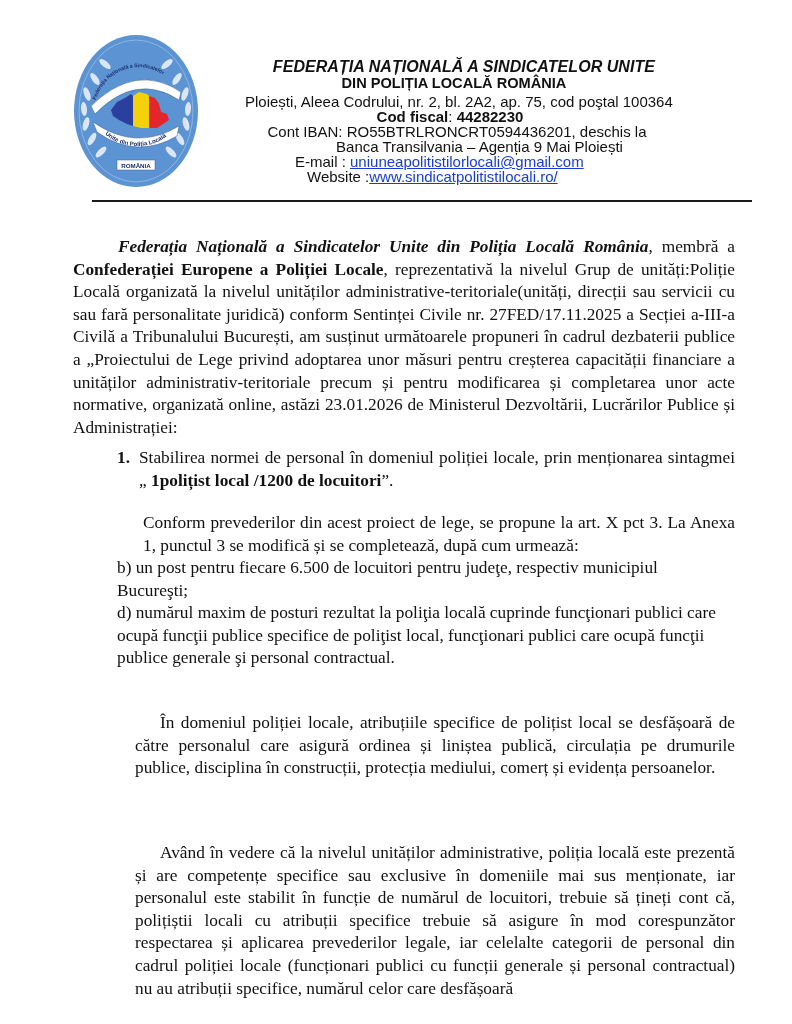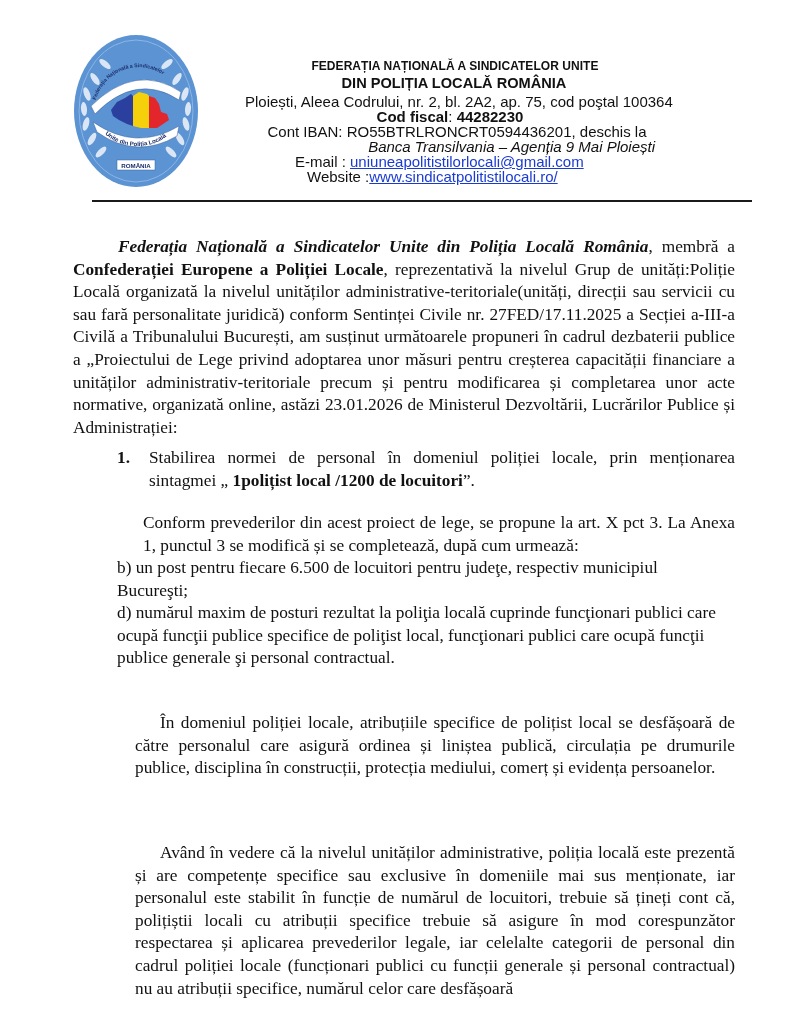--- a/index.html
+++ b/index.html
@@ -7,42 +7,42 @@
     body { position: relative; color: #111111; }
 
     .logo {
       position: absolute; left: 73px; top: 34px; width: 126px; height: 154px;
     }
 
     .header {
       position: absolute; left: 245px; top: 58px; width: 410px;
       font-family: "Liberation Sans", sans-serif; text-align: center; color: #111;
     }
-    .header .t1 { font-weight: bold; font-size: 12px; line-height: 17px; letter-spacing: 0.05px; text-align: center; padding-left: 10px; white-space: nowrap; }
+    .header .t1 { font-weight: bold; font-size: 16px; line-height: 17px; letter-spacing: 0.05px; text-align: right; padding-left: 10px; white-space: nowrap; font-style: italic; }
     .header .t2 { font-weight: bold; font-size: 14.6px; line-height: 17px; white-space: nowrap; padding-left: 8px; }
     .header .line { font-size: 15px; line-height: 15px; white-space: nowrap; }
     .header .bold { font-weight: bold; }
     .header a { color: #1a3bd1; text-decoration: underline; }
 
     .divider {
       position: absolute; left: 92px; top: 200px; width: 660px; height: 2px; background: #1a1a1a;
     }
 
     .body-text {
       position: absolute; left: 73px; width: 662px;
       font-family: "Liberation Serif", serif; font-size: 17.3px; line-height: 22.6px;
       text-align: justify; color: #111;
     }
     .p-intro { top: 236px; text-indent: 45px; }
     .p-intro .bi { font-weight: bold; font-style: italic; }
     .p-intro .b { font-weight: bold; }
 
     .item1 { position: absolute; left: 117px; top: 447px; width: 618px; font-family: "Liberation Serif", serif; font-size: 17.3px; line-height: 22.6px; text-align: justify; color: #111; }
     .item1 .num { position: absolute; left: 0; top: 0; font-weight: bold; }
-    .item1 .txt { margin-left: 32px; }
+    .item1 .txt { margin-left: 22px; }
     .item1 .b { font-weight: bold; }
 
     .conform { position: absolute; left: 143px; top: 512px; width: 592px; font-family: "Liberation Serif", serif; font-size: 17.3px; line-height: 22.6px; text-align: justify; color: #111; }
 
     .list-abd { position: absolute; left: 117px; top: 557px; width: 600px; font-family: "Liberation Serif", serif; font-size: 17.3px; line-height: 22.6px; color: #111; }
 
     .p-domeniu { position: absolute; left: 135px; top: 712px; width: 600px; font-family: "Liberation Serif", serif; font-size: 17.3px; line-height: 22.6px; text-align: justify; text-indent: 25px; color: #111; }
     .p-avand { position: absolute; left: 135px; top: 802px; width: 600px; font-family: "Liberation Serif", serif; font-size: 17.3px; line-height: 22.6px; text-align: justify; text-indent: 25px; color: #111; margin-top: 40px; }
   </style>
 </head>
@@ -97,21 +97,21 @@
     <text x="63" y="134" text-anchor="middle" font-family="Liberation Sans, sans-serif" font-size="6.2" font-weight="bold" fill="#1d2f6b">ROMÂNIA</text>
   </svg>
 </div>
 
 <div class="header">
   <div class="t1">FEDERAȚIA NAȚIONALĂ A SINDICATELOR  UNITE</div>
   <div class="t2">DIN POLIȚIA LOCALĂ ROMÂNIA</div>
   <div class="line" style="margin-top:2px;">Ploiești, Aleea Codrului, nr. 2, bl. 2A2, ap. 75, cod poştal 100364</div>
   <div class="line"><span class="bold">Cod fiscal</span><span>: </span><span class="bold">44282230</span></div>
   <div class="line" style="padding-left:14px;">Cont IBAN: RO55BTRLRONCRT0594436201, deschis la</div>
-  <div class="line" style="text-align:right; padding-left:59px;font-style:italic;">Banca Transilvania – Agenția 9 Mai Ploiești</div>
+  <div class="line" style="text-align:center; padding-left:59px;">Banca Transilvania – Agenția 9 Mai Ploiești</div>
   <div class="line" style="text-align:left; padding-left:50px;"><span>E-mail : </span><a>uniuneapolitistilorlocali@gmail.com</a></div>
   <div class="line" style="text-align:left; padding-left:62px;"><span>Website :</span><a>www.sindicatpolitistilocali.ro/</a></div>
 </div>
 
 <div class="divider"></div>
 
 <p class="body-text p-intro"><span class="bi">Federația Națională a Sindicatelor Unite din Poliția Locală România</span><span>, membră a </span><span class="b">Confederației Europene a Poliției Locale</span><span>, reprezentativă la nivelul Grup de unități:Poliție Locală organizată la nivelul unităților administrative-teritoriale(unități, direcții sau servicii cu sau fară personalitate juridică) conform Sentinței Civile nr. 27FED/17.11.2025 a Secției a-III-a  Civilă a Tribunalului București, am susținut următoarele propuneri în cadrul dezbaterii publice a „Proiectului de Lege privind adoptarea unor măsuri pentru creșterea capacității financiare a unităților administrativ-teritoriale precum și pentru modificarea și completarea unor acte normative, organizată online, astăzi 23.01.2026 de Ministerul Dezvoltării, Lucrărilor Publice și Administrației:</span></p>
 
 <div class="item1">
   <span class="num">1.</span>

